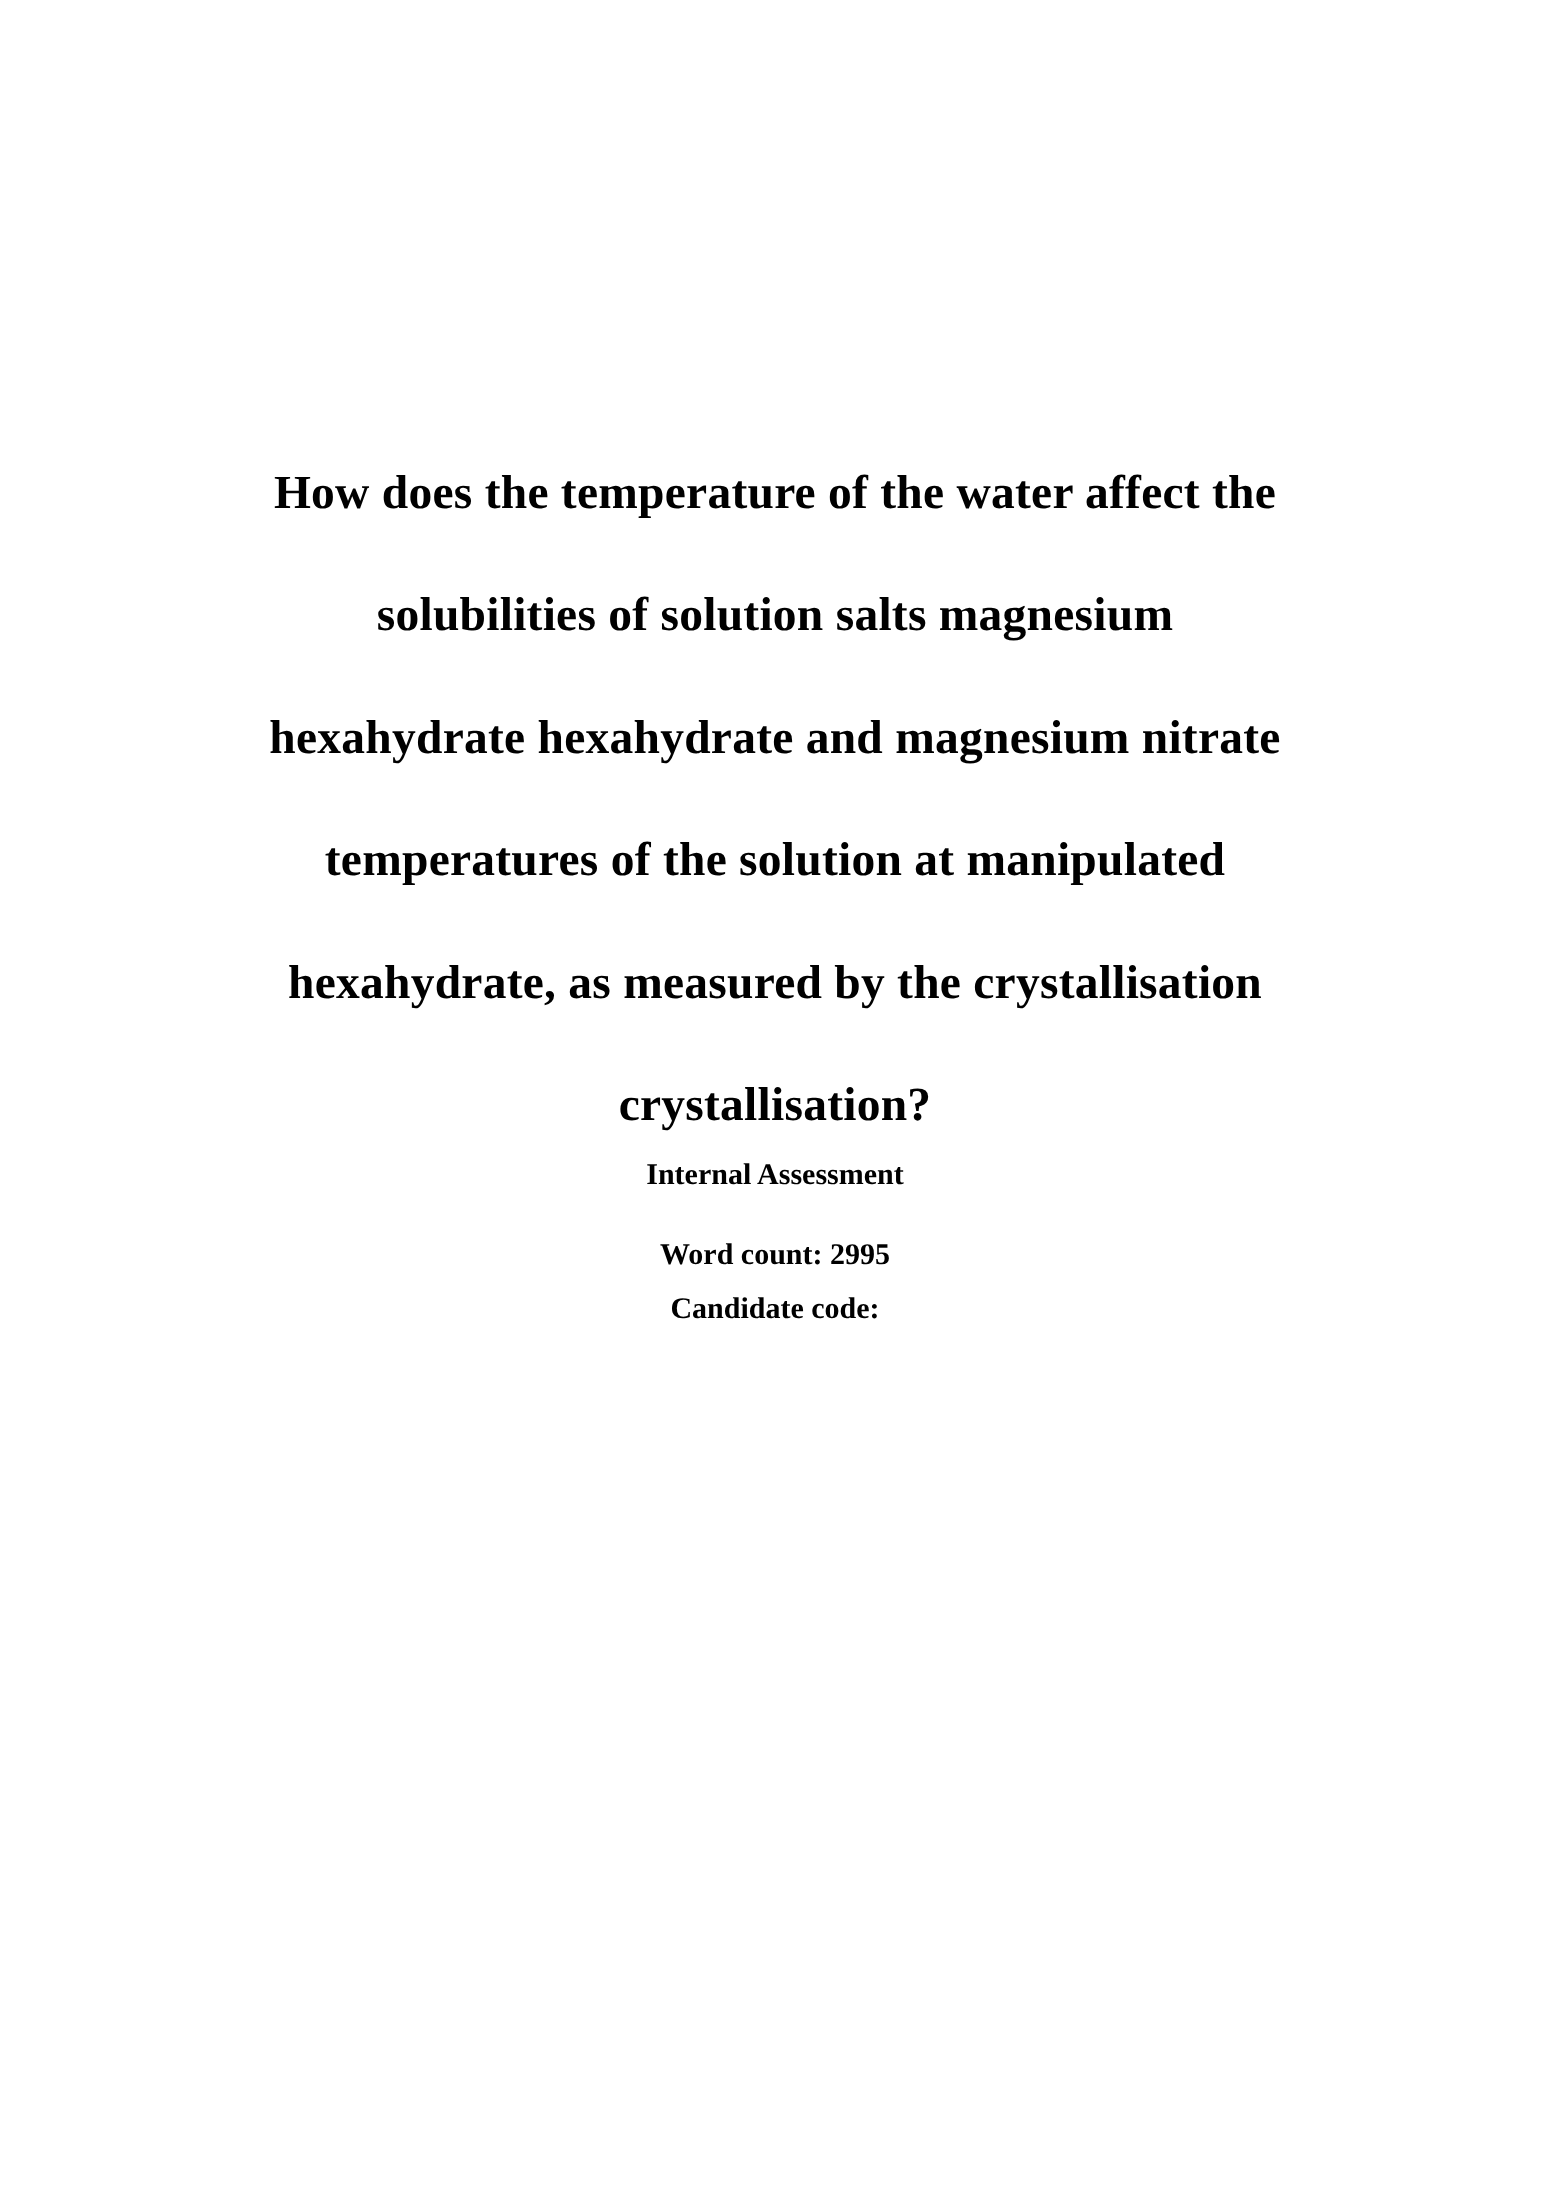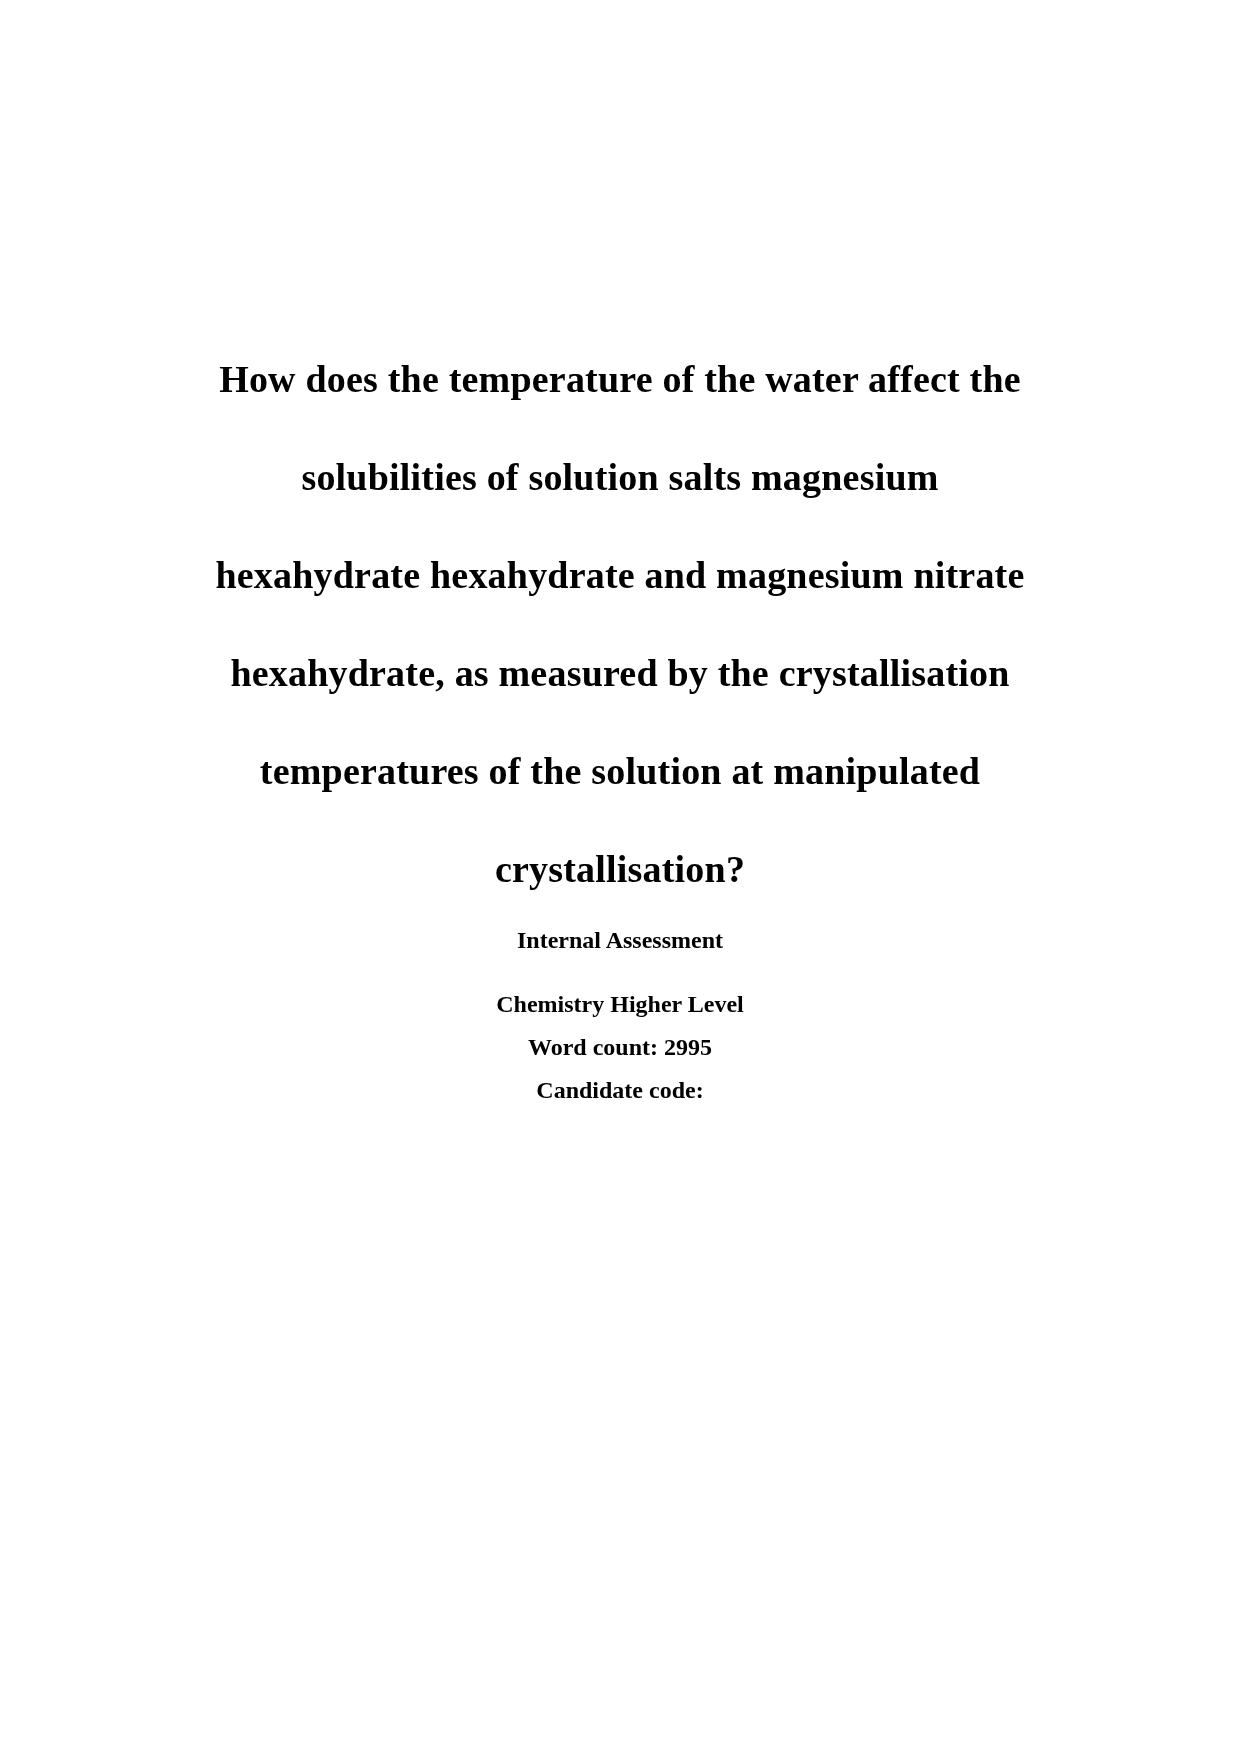--- a/index.html
+++ b/index.html
@@ -11,21 +11,21 @@
     position: relative;
     width: 1240px;
     height: 1754px;
     background: #ffffff;
     color: #000000;
     font-family: "Liberation Serif", "DejaVu Serif", serif;
     overflow: hidden;
   }
   .title-block {
     position: absolute;
-    top: 330px;
+    top: 345px;
     left: 0;
     width: 100%;
     text-align: center;
     font-weight: bold;
     font-size: 38px;
     line-height: 98px;
     letter-spacing: 0.2px;
   }
   .title-line {
     display: block;
@@ -50,25 +50,24 @@
 </style>
 </head>
 <body>
 
 <div class="page">
 
   <div class="title-block">
     <span class="title-line">How does the temperature of the water affect the</span>
     <span class="title-line">solubilities of solution salts magnesium</span>
     <span class="title-line">hexahydrate hexahydrate and magnesium nitrate</span>
+    <span class="title-line">temperatures of the solution at manipulated</span>
     <span class="title-line">hexahydrate, as measured by the crystallisation</span>
-    <span class="title-line">temperatures of the solution at manipulated</span>
     <span class="title-line">crystallisation?</span>
   </div>
 
   <div class="sub-block">
     <div class="subtitle-line">Internal Assessment</div>
-    <div class="detail-line">Chemistry Higher Level</div>
     <div class="detail-line">Word count: 2995</div>
     <div class="detail-line">Candidate code:</div>
   </div>
 
 </div>
 
 </body></html>

